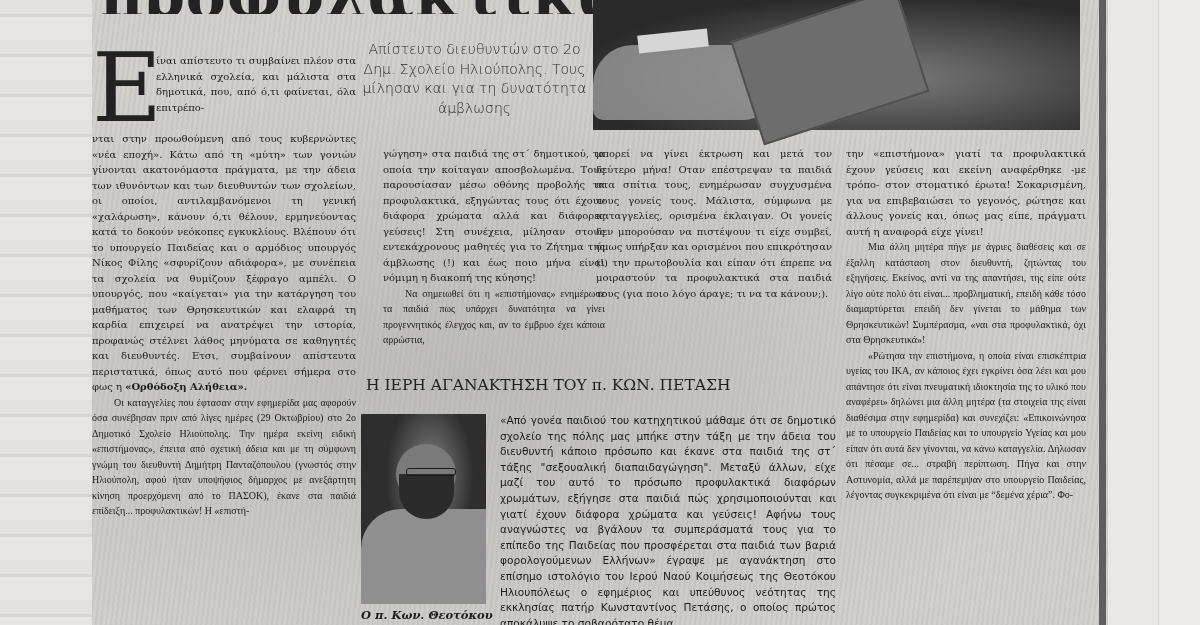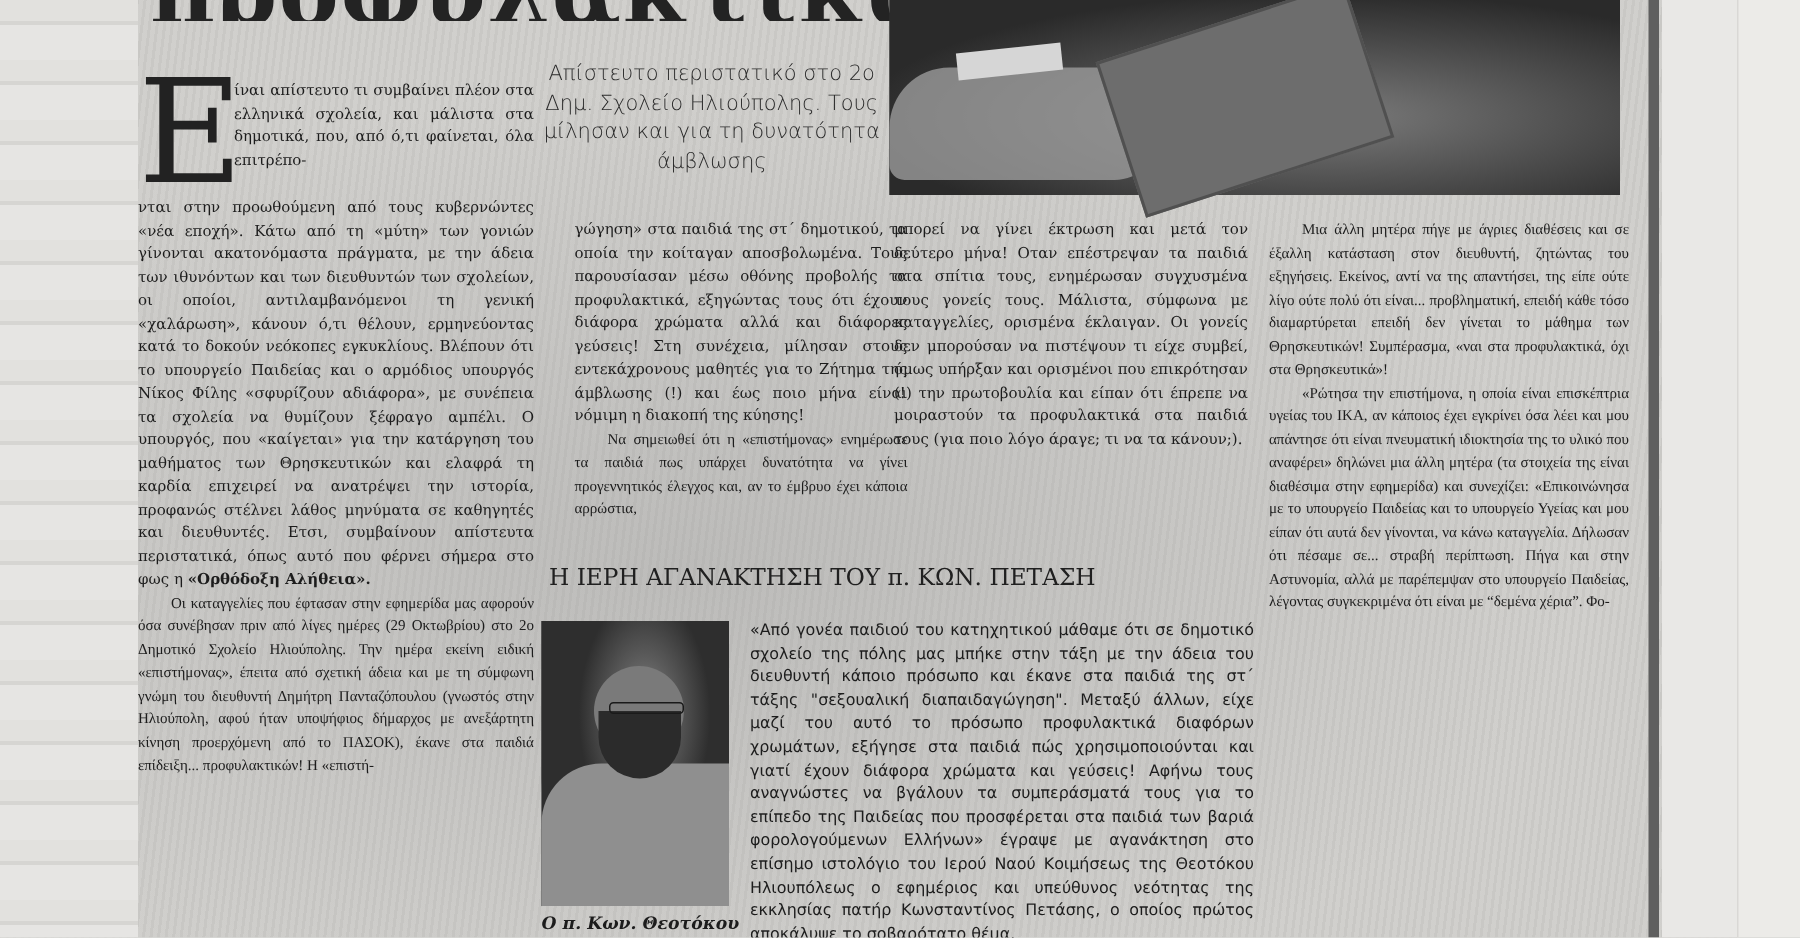--- a/index.html
+++ b/index.html
@@ -64,32 +64,33 @@
 
 <div class="col col1a">
   <p>ίναι απίστευτο τι συμβαίνει πλέον στα ελληνικά σχολεία, και μάλιστα στα δημοτικά, που, από ό,τι φαίνεται, όλα επιτρέπο-</p>
 </div>
 
 <div class="col col1b">
   <p><span>νται στην προωθούμενη από τους κυβερνώντες «νέα εποχή». Κάτω από τη «μύτη» των γονιών γίνονται ακατονόμαστα πράγματα, με την άδεια των ιθυνόντων και των διευθυντών των σχολείων, οι οποίοι, αντιλαμβανόμενοι τη γενική «χαλάρωση», κάνουν ό,τι θέλουν, ερμηνεύοντας κατά το δοκούν νεόκοπες εγκυκλίους. Βλέπουν ότι το υπουργείο Παιδείας και ο αρμόδιος υπουργός Νίκος Φίλης «σφυρίζουν αδιάφορα», με συνέπεια τα σχολεία να θυμίζουν ξέφραγο αμπέλι. Ο υπουργός, που «καίγεται» για την κατάργηση του μαθήματος των Θρησκευτικών και ελαφρά τη καρδία επιχειρεί να ανατρέψει την ιστορία, προφανώς στέλνει λάθος μηνύματα σε καθηγητές και διευθυντές. Ετσι, συμβαίνουν απίστευτα περιστατικά, όπως αυτό που φέρνει σήμερα στο φως η</span> <b>«Ορθόδοξη Αλήθεια».</b></p>
   <p class="ind">Οι καταγγελίες που έφτασαν στην εφημερίδα μας αφορούν όσα συνέβησαν πριν από λίγες ημέρες (29 Οκτωβρίου) στο 2ο Δημοτικό Σχολείο Ηλιούπολης. Την ημέρα εκείνη ειδική «επιστήμονας», έπειτα από σχετική άδεια και με τη σύμφωνη γνώμη του διευθυντή Δημήτρη Πανταζόπουλου (γνωστός στην Ηλιούπολη, αφού ήταν υποψήφιος δήμαρχος με ανεξάρτητη κίνηση προερχόμενη από το ΠΑΣΟΚ), έκανε στα παιδιά επίδειξη... προφυλακτικών! Η «επιστή-</p>
 </div>
 
-<div class="subhead">Απίστευτο περιστατικό στο 2ο Δημ. Σχολείο Ηλιούπολης. Τους μίλησαν και για τη δυνατότητα άμβλωσης</div>
+<div class="subhead">Απίστευτο διευθυντών στο 2ο Δημ. Σχολείο Ηλιούπολης. Τους μίλησαν και για τη δυνατότητα άμβλωσης</div>
 
 <div class="col col2">
   <p>γώγηση» στα παιδιά της στ΄ δημοτικού, τα οποία την κοίταγαν αποσβολωμένα. Τους παρουσίασαν μέσω οθόνης προβολής τα προφυλακτικά, εξηγώντας τους ότι έχουν διάφορα χρώματα αλλά και διάφορες γεύσεις! Στη συνέχεια, μίλησαν στους εντεκάχρονους μαθητές για το Ζήτημα της άμβλωσης (!) και έως ποιο μήνα είναι νόμιμη η διακοπή της κύησης!</p>
   <p class="ind">Να σημειωθεί ότι η «επιστήμονας» ενημέρωσε τα παιδιά πως υπάρχει δυνατότητα να γίνει προγεννητικός έλεγχος και, αν το έμβρυο έχει κάποια αρρώστια,</p>
 </div>
 
 <div class="col col3">
   <p>μπορεί να γίνει έκτρωση και μετά τον δεύτερο μήνα! Οταν επέστρεψαν τα παιδιά στα σπίτια τους, ενημέρωσαν συγχυσμένα τους γονείς τους. Μάλιστα, σύμφωνα με καταγγελίες, ορισμένα έκλαιγαν. Οι γονείς δεν μπορούσαν να πιστέψουν τι είχε συμβεί, όμως υπήρξαν και ορισμένοι που επικρότησαν (!) την πρωτοβουλία και είπαν ότι έπρεπε να μοιραστούν τα προφυλακτικά στα παιδιά τους (για ποιο λόγο άραγε; τι να τα κάνουν;).</p>
 </div>
 
 <div class="col col4">
+  <p>την «επιστήμονα» γιατί τα προφυλακτικά έχουν γεύσεις και εκείνη αναφέρθηκε -με τρόπο- στον στοματικό έρωτα! Σοκαρισμένη, για να επιβεβαιώσει το γεγονός, ρώτησε και άλλους γονείς και, όπως μας είπε, πράγματι αυτή η αναφορά είχε γίνει!</p>
   <p class="ind">Μια άλλη μητέρα πήγε με άγριες διαθέσεις και σε έξαλλη κατάσταση στον διευθυντή, ζητώντας του εξηγήσεις. Εκείνος, αντί να της απαντήσει, της είπε ούτε λίγο ούτε πολύ ότι είναι... προβληματική, επειδή κάθε τόσο διαμαρτύρεται επειδή δεν γίνεται το μάθημα των Θρησκευτικών! Συμπέρασμα, «ναι στα προφυλακτικά, όχι στα Θρησκευτικά»!</p>
   <p class="ind">«Ρώτησα την επιστήμονα, η οποία είναι επισκέπτρια υγείας του ΙΚΑ, αν κάποιος έχει εγκρίνει όσα λέει και μου απάντησε ότι είναι πνευματική ιδιοκτησία της το υλικό που αναφέρει» δηλώνει μια άλλη μητέρα (τα στοιχεία της είναι διαθέσιμα στην εφημερίδα) και συνεχίζει: «Επικοινώνησα με το υπουργείο Παιδείας και το υπουργείο Υγείας και μου είπαν ότι αυτά δεν γίνονται, να κάνω καταγγελία. Δήλωσαν ότι πέσαμε σε... στραβή περίπτωση. Πήγα και στην Αστυνομία, αλλά με παρέπεμψαν στο υπουργείο Παιδείας, λέγοντας συγκεκριμένα ότι είναι με “δεμένα χέρια”. Φο-</p>
 </div>
 
 <div class="box-title">Η ΙΕΡΗ ΑΓΑΝΑΚΤΗΣΗ ΤΟΥ π. ΚΩΝ. ΠΕΤΑΣΗ</div>
 
 <div class="portrait">
   <div class="robe"></div>
   <div class="face"></div>
   <div class="beard"></div>

